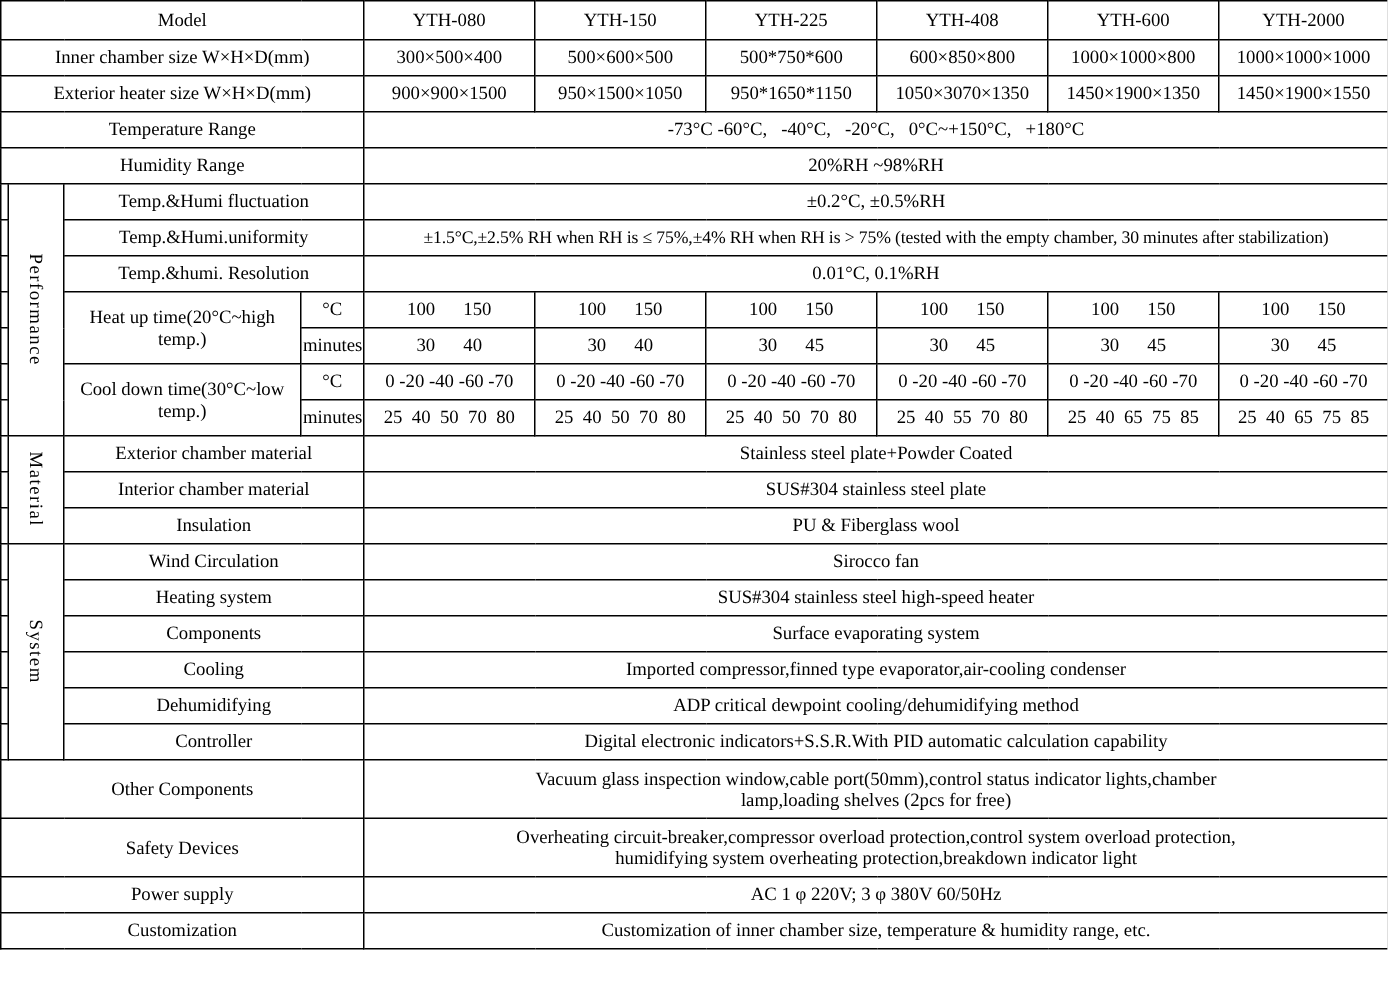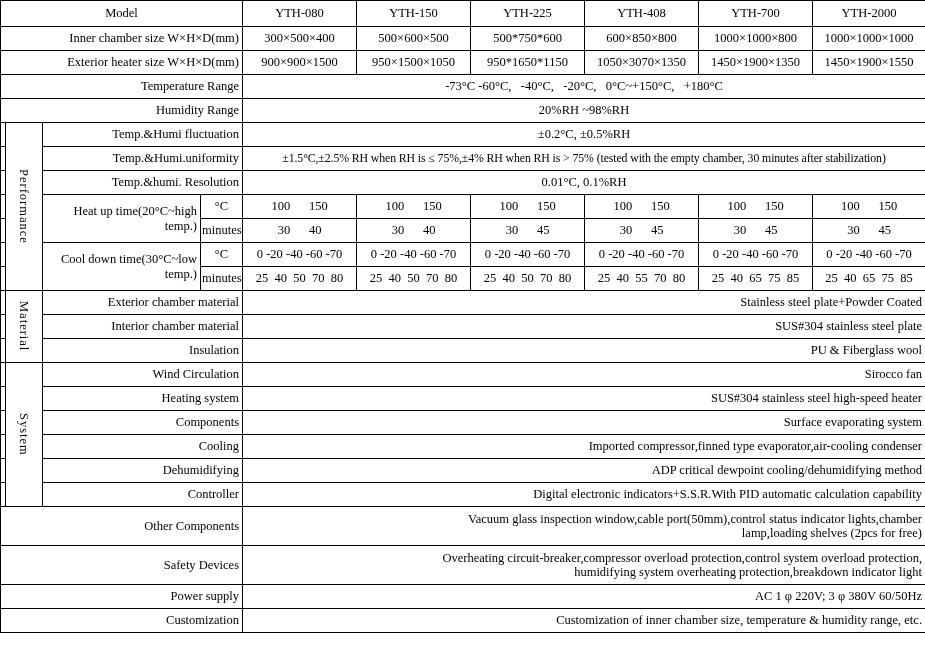--- a/index.html
+++ b/index.html
@@ -17,21 +17,21 @@
     border: 1px solid #000;
     padding: 1px 3px;
     height: 24px;
     overflow: hidden;
     vertical-align: middle;
     line-height: 1.15;
   }
   td.h27 { height: 26px; }
   td.tall { height: 39px; }
   td.c { text-align: center; white-space: pre; }
-  td.l { text-align: right; white-space: nowrap; }
+  td.l { text-align: center; white-space: nowrap; }
   td.small { font-size: 11.8px; letter-spacing: -0.1px; font-family: Liberation Serif, serif; }
   td.unit { padding: 1px 1px; }
   td.edge { padding: 0; }
   td.vert {
     writing-mode: vertical-rl;
     text-align: center;
     padding: 0;
     letter-spacing: 1px;
     white-space: nowrap;
   }
@@ -56,21 +56,21 @@
         <col style="width:113px">
   </colgroup>
 
   <tbody>
         <tr>
     <td colspan="4" class="c h27">Model</td>
     <td class="c h27">YTH-080</td>
     <td class="c h27">YTH-150</td>
     <td class="c h27">YTH-225</td>
     <td class="c h27">YTH-408</td>
-    <td class="c h27">YTH-700</td>
+    <td class="c h27">YTH-600</td>
     <td class="c h27">YTH-2000</td>
   </tr>
 
   <tr>
     <td colspan="4" class="l">Inner chamber size W×H×D(mm)</td>
     <td class="c">300×500×400</td>
     <td class="c">500×600×500</td>
     <td class="c">500*750*600</td>
     <td class="c">600×850×800</td>
     <td class="c">1000×1000×800</td>

